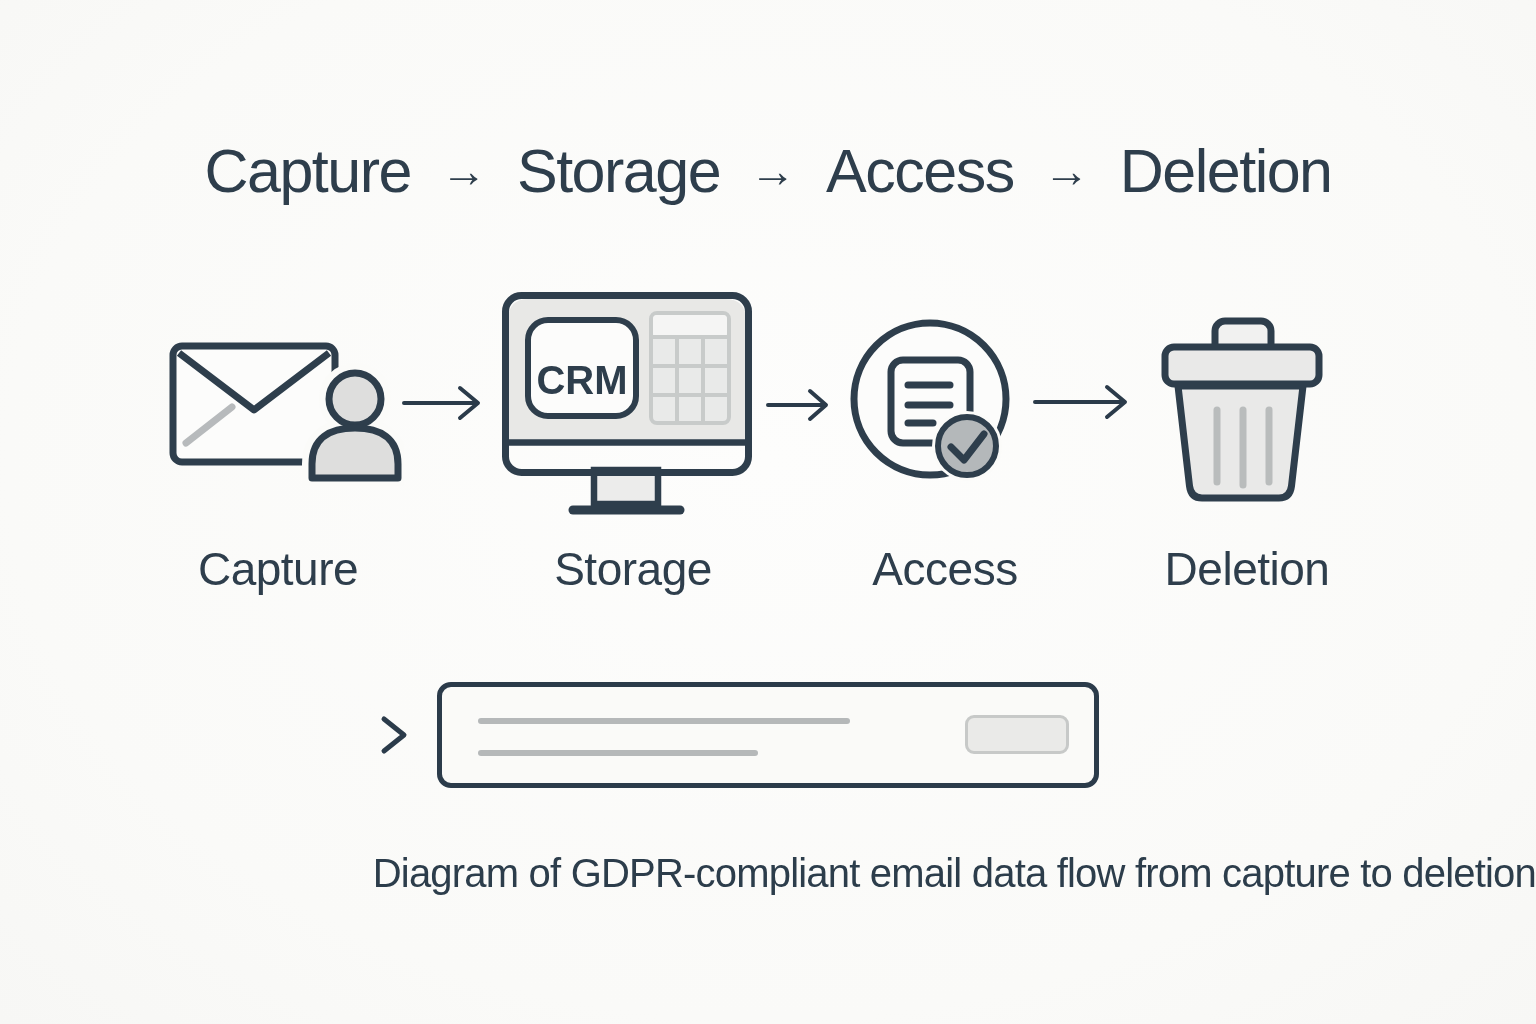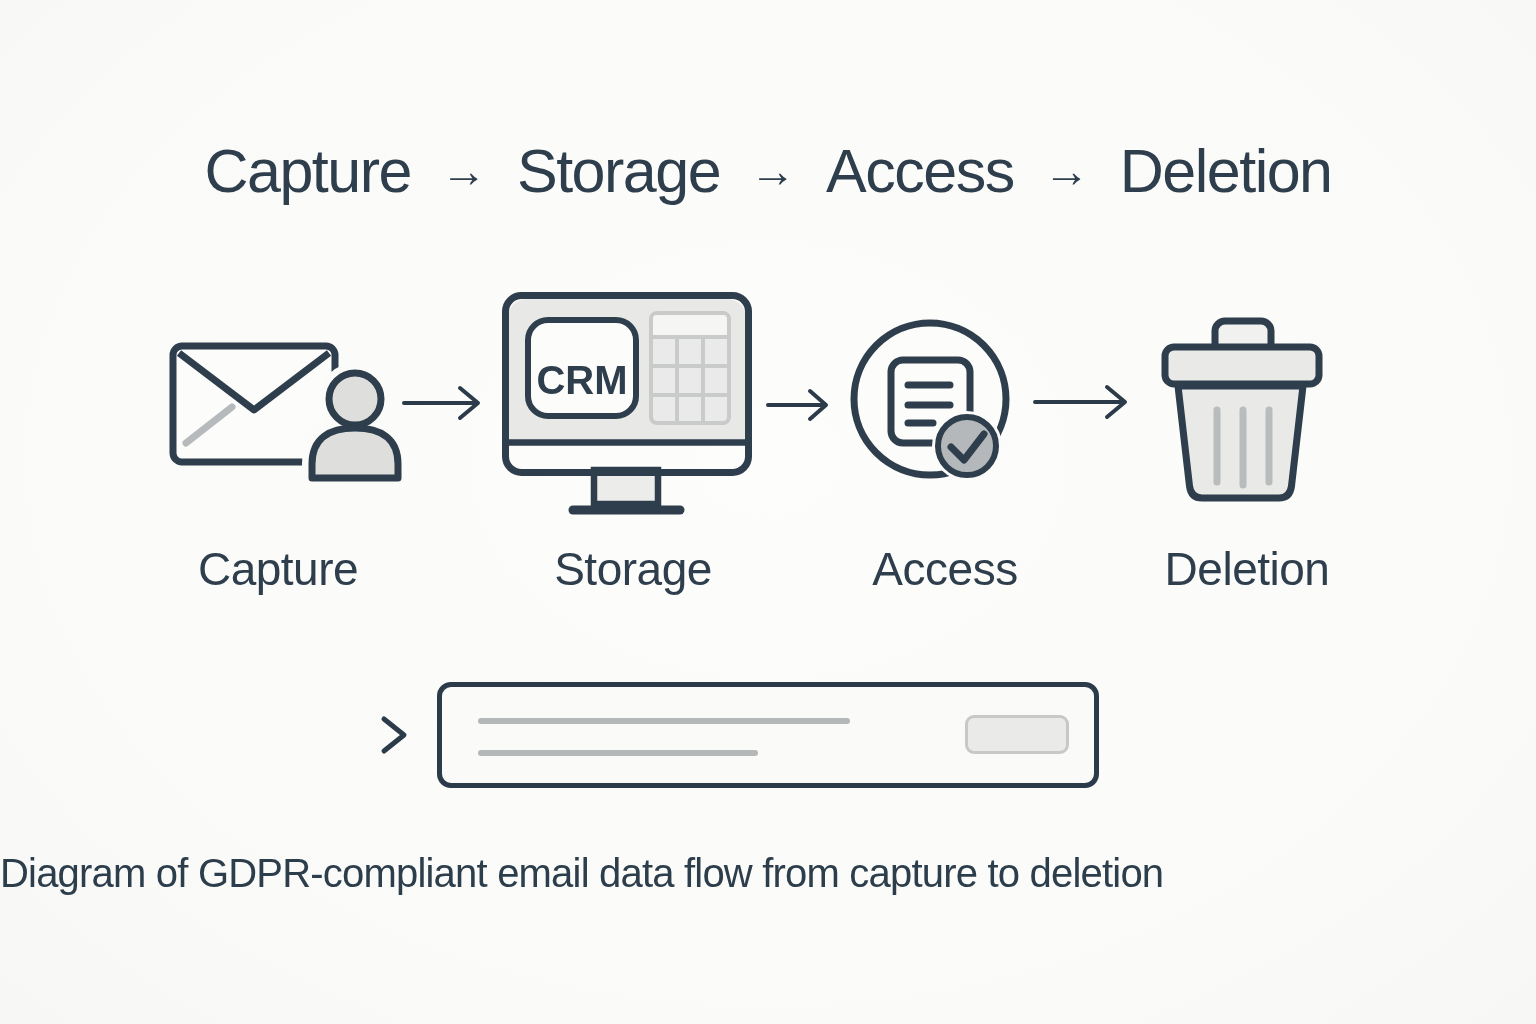--- a/index.html
+++ b/index.html
@@ -24,21 +24,21 @@
     border:5px solid #2b3b4a;border-radius:14px;background:#fafaf8;
   }
   .summary-line{position:absolute;background:#b5b8b9;height:6px;border-radius:3px;}
   .summary-line.l1{left:36px;top:31px;width:372px;}
   .summary-line.l2{left:36px;top:63px;width:280px;}
   .summary-chip{
     position:absolute;left:523px;top:28px;width:104px;height:39px;box-sizing:border-box;
     background:#eaeae8;border:3px solid #c7c9c8;border-radius:9px;
   }
   .caption{
-    position:absolute;top:851px;left:0;width:100%;text-align:left;
+    position:absolute;top:851px;left:0;width:100%;text-align:right;
     font-size:40px;font-weight:400;letter-spacing:-0.8px;color:#2c3d4b;
   }
 </style>
 </head>
 <body>
 
 <div class="canvas">
 
   <div class="title-row">
     <span>Capture</span>

